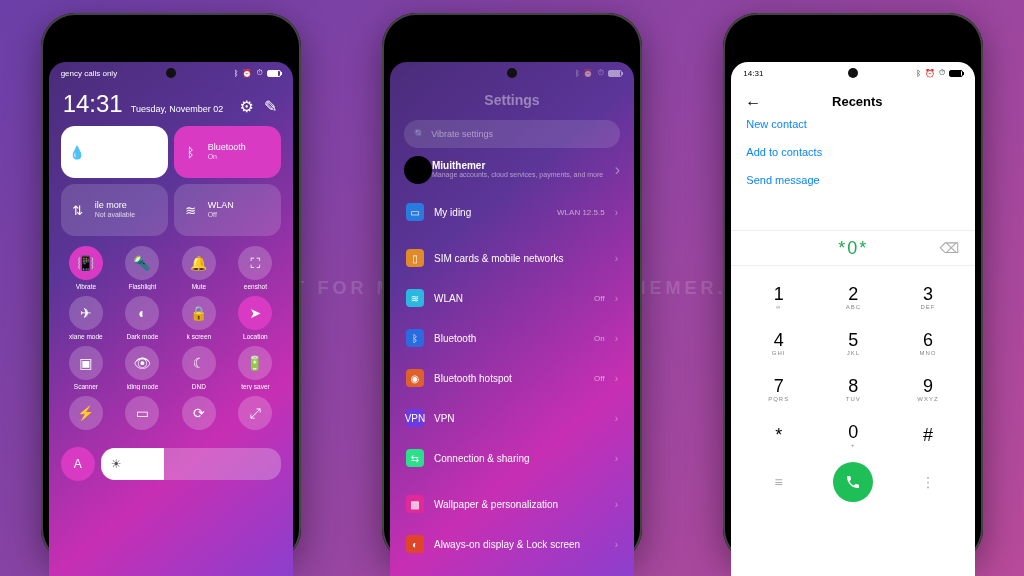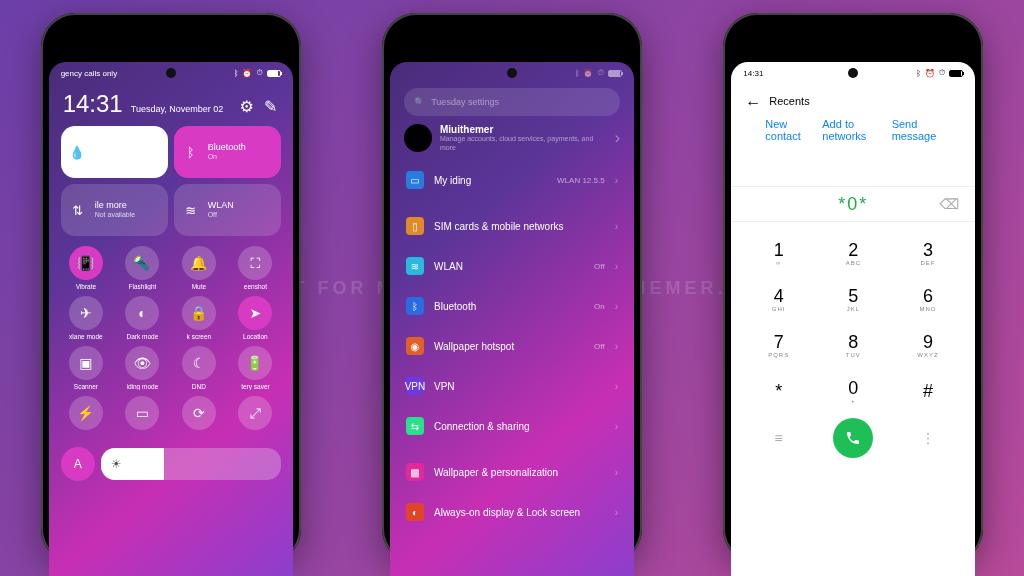--- a/index.html
+++ b/index.html
@@ -76,43 +76,43 @@
   .brightness .fill { position: absolute; left: 0; top: 0; bottom: 0; width: 35%; background: #fff; display: flex; align-items: center; padding-left: 10px; color: #555; font-size: 12px; }
   .homebar { position: absolute; bottom: 4px; left: 50%; transform: translateX(-50%); width: 70px; height: 3px; background: rgba(255,255,255,.6); border-radius: 2px; }
 
   
   .settings-title { text-align: center; font-size: 14px; font-weight: 600; color: rgba(255,255,255,.4); padding: 8px 0; }
   .search-pill {
     margin: 4px 14px 8px; height: 28px; border-radius: 14px; background: rgba(255,255,255,.12);
     display: flex; align-items: center; padding: 0 10px; gap: 6px;
     color: rgba(255,255,255,.45); font-size: 9px;
   }
-  .user-row { margin: 4px 14px 8px; display: flex; align-items: center; gap: 8px; }
+  .user-row { margin: 4px 14px 8px; display: flex; align-items: center; gap: 0; }
   .avatar { width: 28px; height: 28px; border-radius: 50%; background: #000; }
   .user-name { font-size: 10px; color: #fff; font-weight: 600; }
   .user-sub { font-size: 7px; color: rgba(255,255,255,.5); line-height: 1.2; }
   .settings-list { padding: 0 14px; display: flex; flex-direction: column; }
   .srow {
     display: flex; align-items: center; gap: 10px; padding: 11px 2px;
     color: #fff; font-size: 10px;
   }
   .srow .sicon { width: 18px; height: 18px; border-radius: 4px; display: flex; align-items: center; justify-content: center; font-size: 10px; }
   .srow .slabel { flex: 1; }
   .srow .sval { font-size: 8px; color: rgba(255,255,255,.55); }
   .srow .chev { color: rgba(255,255,255,.4); font-size: 10px; }
   .gap { height: 6px; }
   .i-blue { background:#2a7be0; } .i-orange{background:#e08a2a;} .i-cyan{background:#2ab8e0;}
   .i-blue2{background:#2a6be0;} .i-orange2{background:#e0602a;} .i-purp{background:#6b3ae0;}
   .i-green{background:#2ae08a;} .i-pink{background:#e02a99;} .i-red{background:#e0452a;}
 
   
   .p3-top { display: flex; align-items: center; padding: 8px 14px 4px; gap: 8px; }
   .back { font-size: 16px; }
-  .p3-title { flex: 1; text-align: left; font-size: 11px; font-weight: 400; margin-right: 16px; }
-  .actions { padding: 4px 34px; display: flex; flex-direction: row; gap: 16px; }
+  .p3-title { flex: 1; text-align: center; font-size: 13px; font-weight: 700; margin-right: 16px; }
+  .actions { padding: 4px 15px; display: flex; flex-direction: column; gap: 16px; }
   .action { font-size: 11px; color: #0a84ff; }
   .dial-entry {
     margin-top: 40px; height: 36px; border-top: 1px solid #eee; border-bottom: 1px solid #eee;
     display: flex; align-items: center; justify-content: center; position: relative;
   }
   .dial-text { font-size: 18px; color: #1faa4f; font-weight: 500; letter-spacing: 2px; }
   .backspace { position: absolute; right: 16px; color: #aaa; font-size: 14px; }
   .keypad {
     padding: 8px 10px 0; display: grid; grid-template-columns: repeat(3,1fr);
   }
@@ -266,23 +266,24 @@
       <span></span>
       <div class="status-icons">
         <span>ᛒ</span>
         <span>⏰</span>
         <span>⏱</span>
         <div class="batt">
             <div class="fill"></div>
           </div>
       </div>
     </div>
+    <div class="settings-title">Settings</div>
     <div class="search-pill">
       <span>🔍</span>
-      <span>Tuesday settings</span>
+      <span>Vibrate settings</span>
     </div>
     <div class="user-row">
       <div class="avatar"></div>
       <div style="flex:1">
         <div class="user-name">Miuithemer</div>
         <div class="user-sub">Manage accounts, cloud services, payments, and more</div>
       </div>
       <span class="chev" style="color:rgba(255,255,255,.4)">›</span>
     </div>
     <div class="settings-list" id="settings-list">
@@ -306,21 +307,21 @@
     <div class="chev">›</div>
         </div>
         <div class="srow">
           <div class="sicon i-blue2">ᛒ</div>
     <div class="slabel">Bluetooth</div>
     <div class="sval">On</div>
     <div class="chev">›</div>
         </div>
         <div class="srow">
           <div class="sicon i-orange2">◉</div>
-    <div class="slabel">Wallpaper hotspot</div>
+    <div class="slabel">Bluetooth hotspot</div>
     <div class="sval">Off</div>
     <div class="chev">›</div>
         </div>
         <div class="srow">
           <div class="sicon i-purp">VPN</div>
     <div class="slabel">VPN</div>
     <div class="sval"></div>
     <div class="chev">›</div>
         </div>
         <div class="srow">
@@ -359,21 +360,21 @@
             <div class="fill"></div>
           </div>
       </div>
     </div>
     <div class="p3-top">
       <span class="back">←</span>
       <span class="p3-title">Recents</span>
     </div>
     <div class="actions" id="p3-actions">
         <div class="action">New contact</div>
-        <div class="action">Add to networks</div>
+        <div class="action">Add to contacts</div>
         <div class="action">Send message</div>
       </div>
     <div class="dial-entry">
       <span class="dial-text">*0*</span>
       <span class="backspace">⌫</span>
     </div>
     <div class="keypad" id="keypad">
         <div class="key">
           <div class="num">1</div>
     <div class="let">∞</div>

